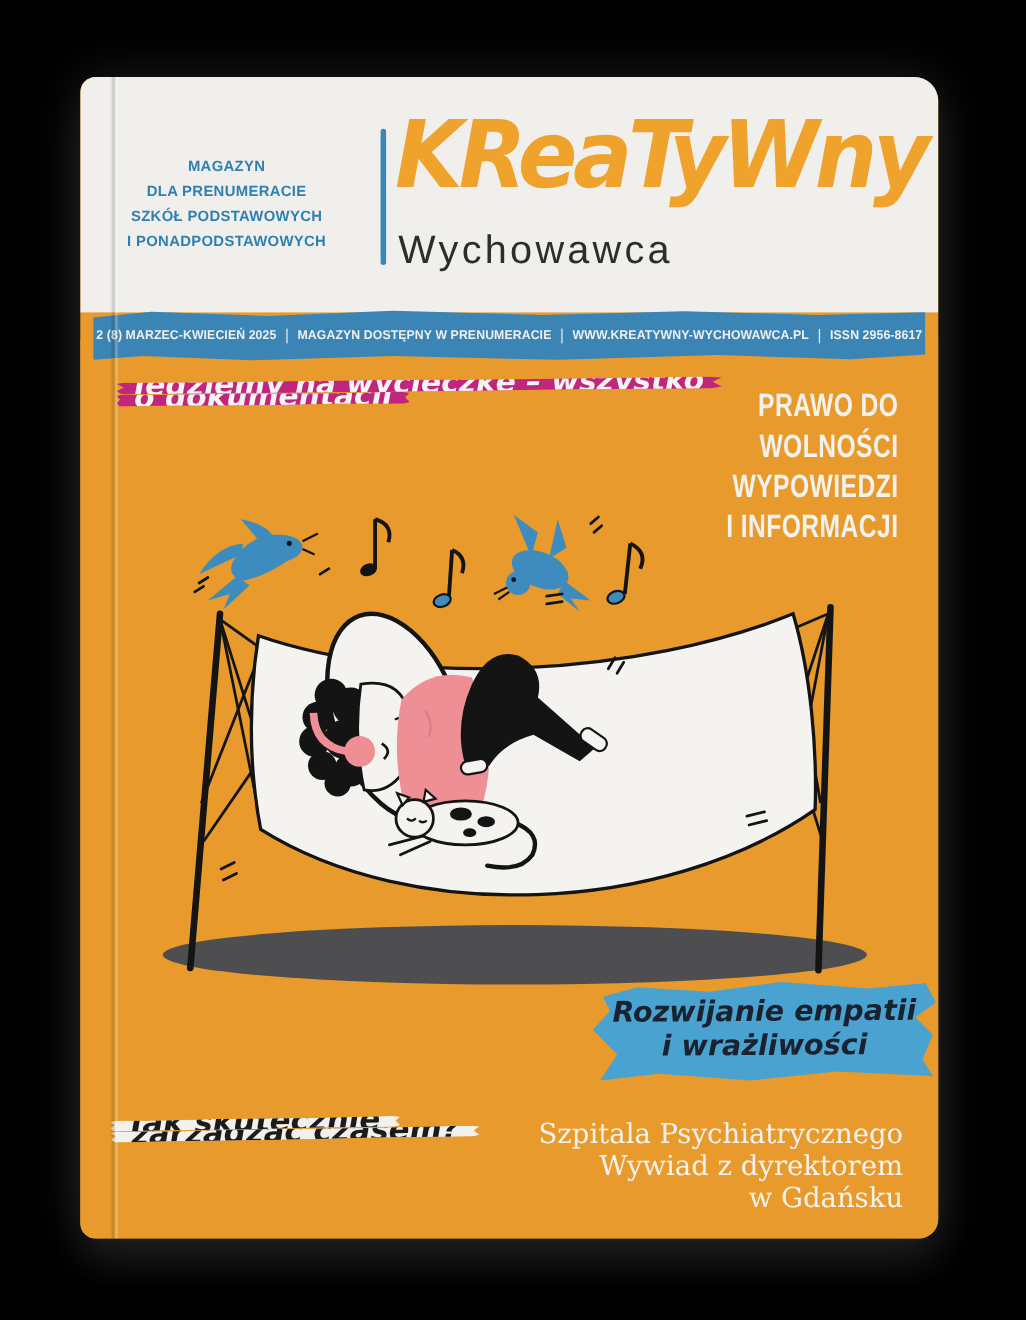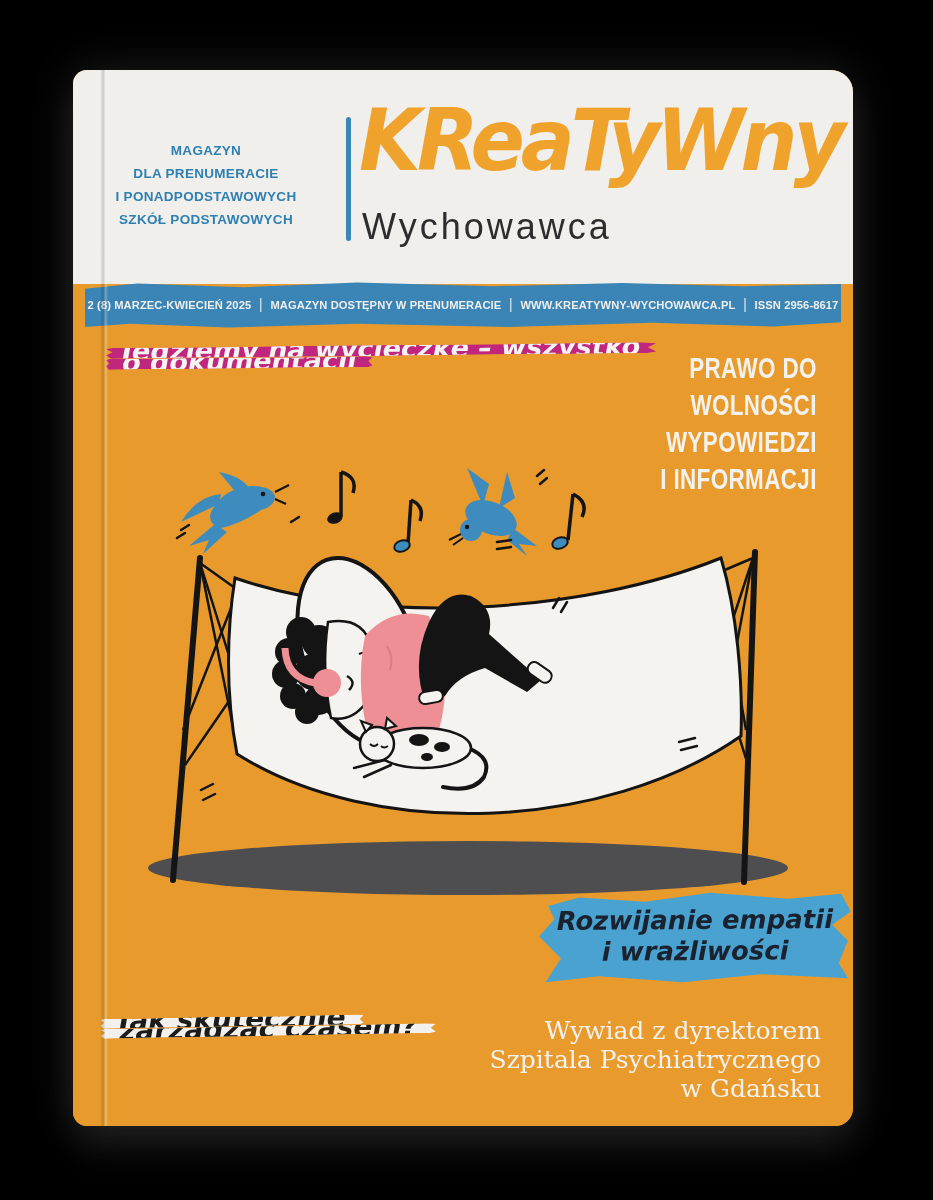--- a/index.html
+++ b/index.html
@@ -97,22 +97,22 @@
 </style>
 </head>
 <body>
 
 <div class="cover">
 
   <div class="header">
     <div class="tagline">
       <div>MAGAZYN</div>
       <div>DLA PRENUMERACIE</div>
+      <div>SZKÓŁ PODSTAWOWYCH</div>
       <div>I PONADPODSTAWOWYCH</div>
-      <div>SZKÓŁ PODSTAWOWYCH</div>
     </div>
     <div class="divider"></div>
     <div class="logo-title">KReaTyWny</div>
     <div class="logo-subtitle">Wychowawca</div>
   </div>
 
   <div class="body-orange"></div>
 
   <div class="infobar">
     <span>2 (8) MARZEC-KWIECIEŃ 2025</span>
@@ -255,19 +255,19 @@
     <div>Rozwijanie empatii</div>
     <div>i wrażliwości</div>
   </div>
 
   <div class="time">
     <div><span class="tape-white">Jak skutecznie</span></div>
     <div><span class="tape-white">zarządzać czasem?</span></div>
   </div>
 
   <div class="interview">
+    <div>Szpitala Psychiatrycznego</div>
     <div>Wywiad z dyrektorem</div>
-    <div>Szpitala Psychiatrycznego</div>
     <div>w Gdańsku</div>
   </div>
 
   <div class="spine"></div>
 </div>
 
 </body></html>

